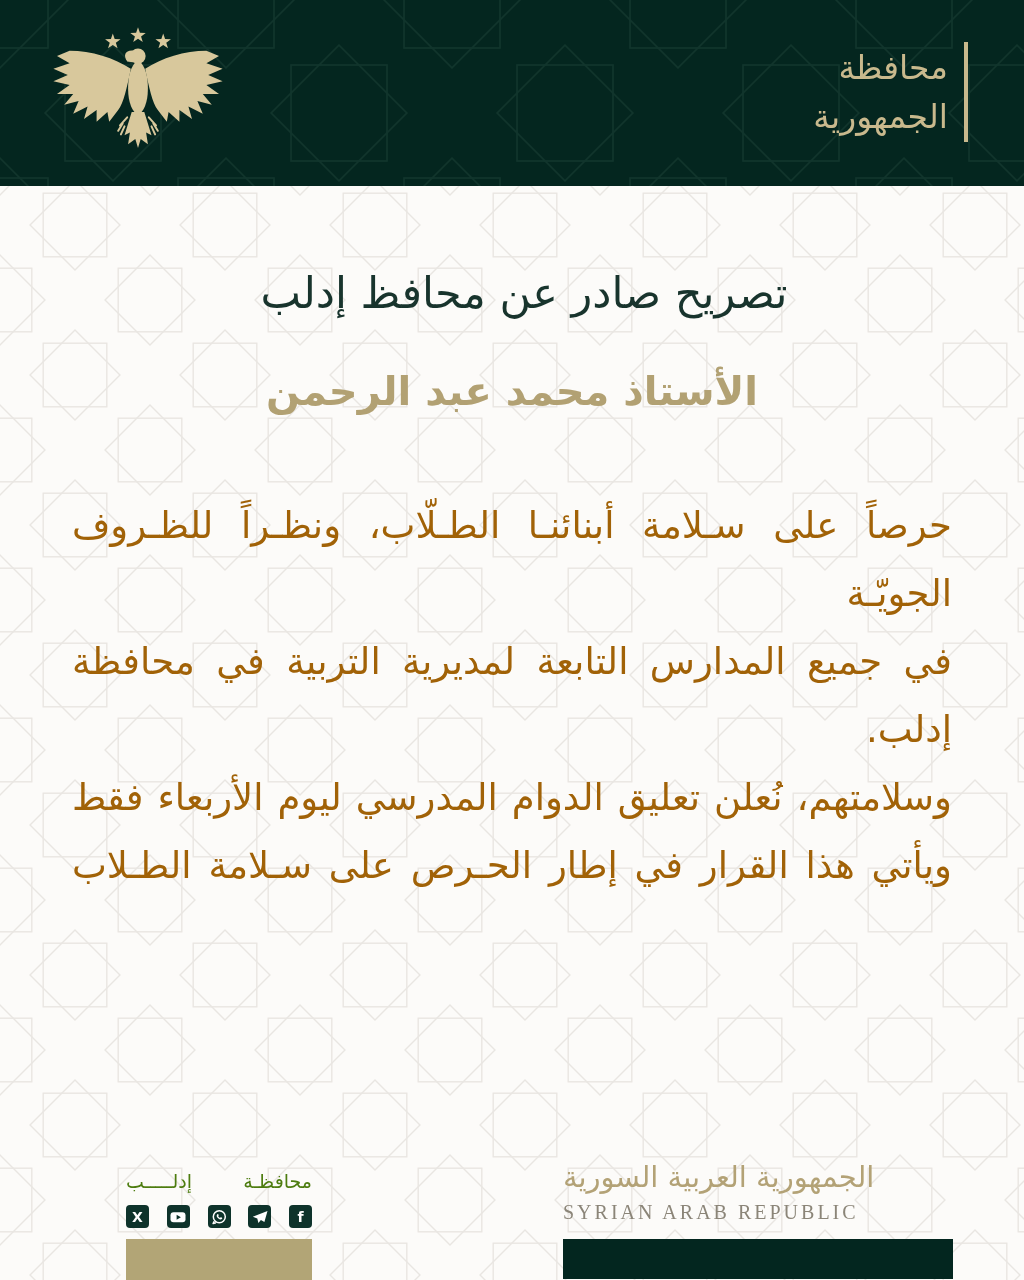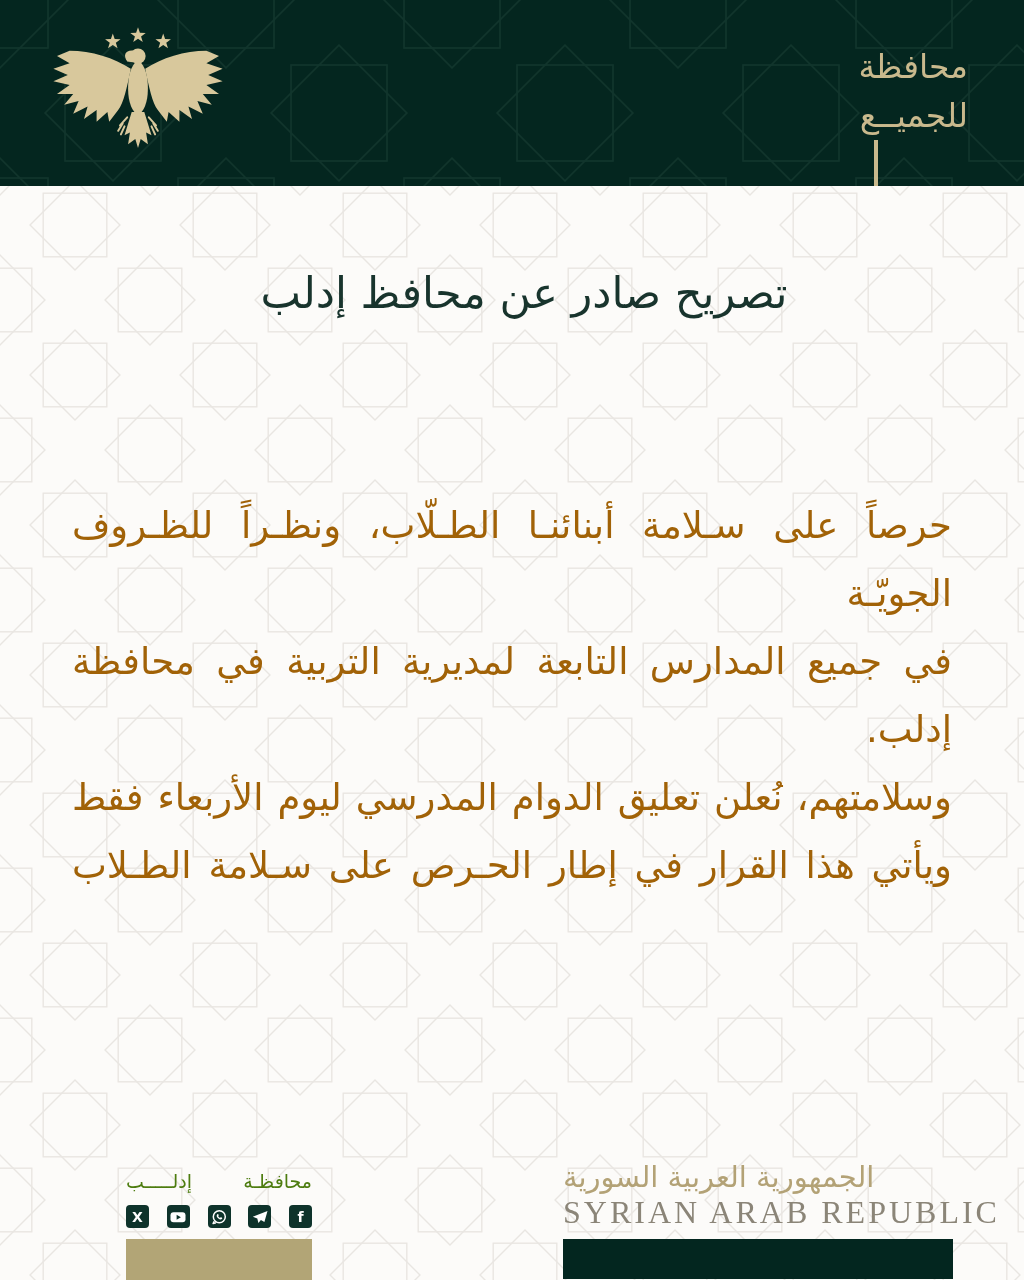--- a/index.html
+++ b/index.html
@@ -10,21 +10,21 @@
   }
   .bg-pattern{position:absolute;top:0;left:0;z-index:0;}
 
   
   .header{
     position:absolute;top:0;left:0;width:1024px;height:186px;
     background:#04261f;z-index:2;overflow:hidden;
   }
   .hdr-pat{position:absolute;top:0;left:0;}
   .eagle{position:absolute;left:48px;top:18px;width:180px;height:150px;}
-  .brand{position:absolute;top:42px;right:56px;display:flex;align-items:flex-start;z-index:3;flex-direction:column;}
+  .brand{position:absolute;top:42px;right:56px;display:flex;align-items:center;z-index:3;}
   .brand-text{text-align:right;color:#c9b98d;font-size:33px;line-height:49px;direction:rtl;}
   .brand-bar{width:4px;height:100px;background:#c9b98d;margin-left:16px;}
 
   
   .title{
     position:absolute;top:268px;left:12px;width:100%;text-align:center;
     font-size:43px;color:#18342d;z-index:1;direction:rtl;
   }
   .subtitle{
     position:absolute;top:368px;left:0;width:100%;text-align:center;
@@ -47,21 +47,21 @@
     width:23px;height:23px;background:#0e332b;border-radius:4px;
     display:flex;align-items:center;justify-content:center;color:#ffffff;
     font-weight:bold;cursor:pointer;
   }
   .sicon span{font-size:14px;line-height:1;}
   .tan-bar{margin-top:11px;height:44px;background:#b2a576;}
 
   .footer-right{position:absolute;left:563px;top:1160px;width:390px;text-align:left;z-index:1;}
   .country-ar{font-size:29px;color:#b3a276;line-height:35px;direction:rtl;}
   .country-en{
-    font-family:"Liberation Serif",serif;font-size:32px;letter-spacing:3px;
+    font-family:"Liberation Serif",serif;font-size:20px;letter-spacing:3px;
     color:#8b8578;line-height:30px;margin-top:2px;white-space:nowrap;
   }
   .dark-bar{margin-top:12px;height:40px;background:#03261f;}
 </style>
 </head>
 <body>
 
 <div class="page">
 
   <svg class="bg-pattern" width="1024" height="1280" aria-hidden="true">
@@ -118,27 +118,28 @@
       </g>
       <g stroke="#d8c89c" stroke-width="2.2" fill="none" stroke-linecap="round">
         <path d="M88,102 l-8,9 m3,-2 l-5,8 m7,-5 l-4,9"></path>
         <path d="M112,102 l8,9 m-3,-2 l5,8 m-7,-5 l4,9"></path>
       </g>
     </svg>
 
     <div class="brand">
       <div class="brand-text">
         <div>محافظة</div>
-        <div>للجميــع</div>
+        <div>الجمهورية</div>
       </div>
       <div class="brand-bar"></div>
     </div>
   </div>
 
   <div class="title" dir="rtl">تصريح صادر عن محافظ إدلب</div>
+  <div class="subtitle" dir="rtl">الأستاذ محمد عبد الرحمن</div>
 
   <div class="body-text" dir="rtl">
     <div class="body-line">حرصاً على سـلامة أبنائنـا الطـلّاب، ونظـراً للظـروف الجويّـة</div>
     <div class="body-line">في جميع المدارس التابعة لمديرية التربية في محافظة إدلب.</div>
     <div class="body-line">وسلامتهم، نُعلن تعليق الدوام المدرسي ليوم الأربعاء فقط</div>
     <div class="body-line">ويأتي هذا القرار في إطار الحـرص على سـلامة الطـلاب</div>
   </div>
 
   <div class="footer-left">
     <div class="org" dir="rtl">محافظـة إدلـــــب</div>

